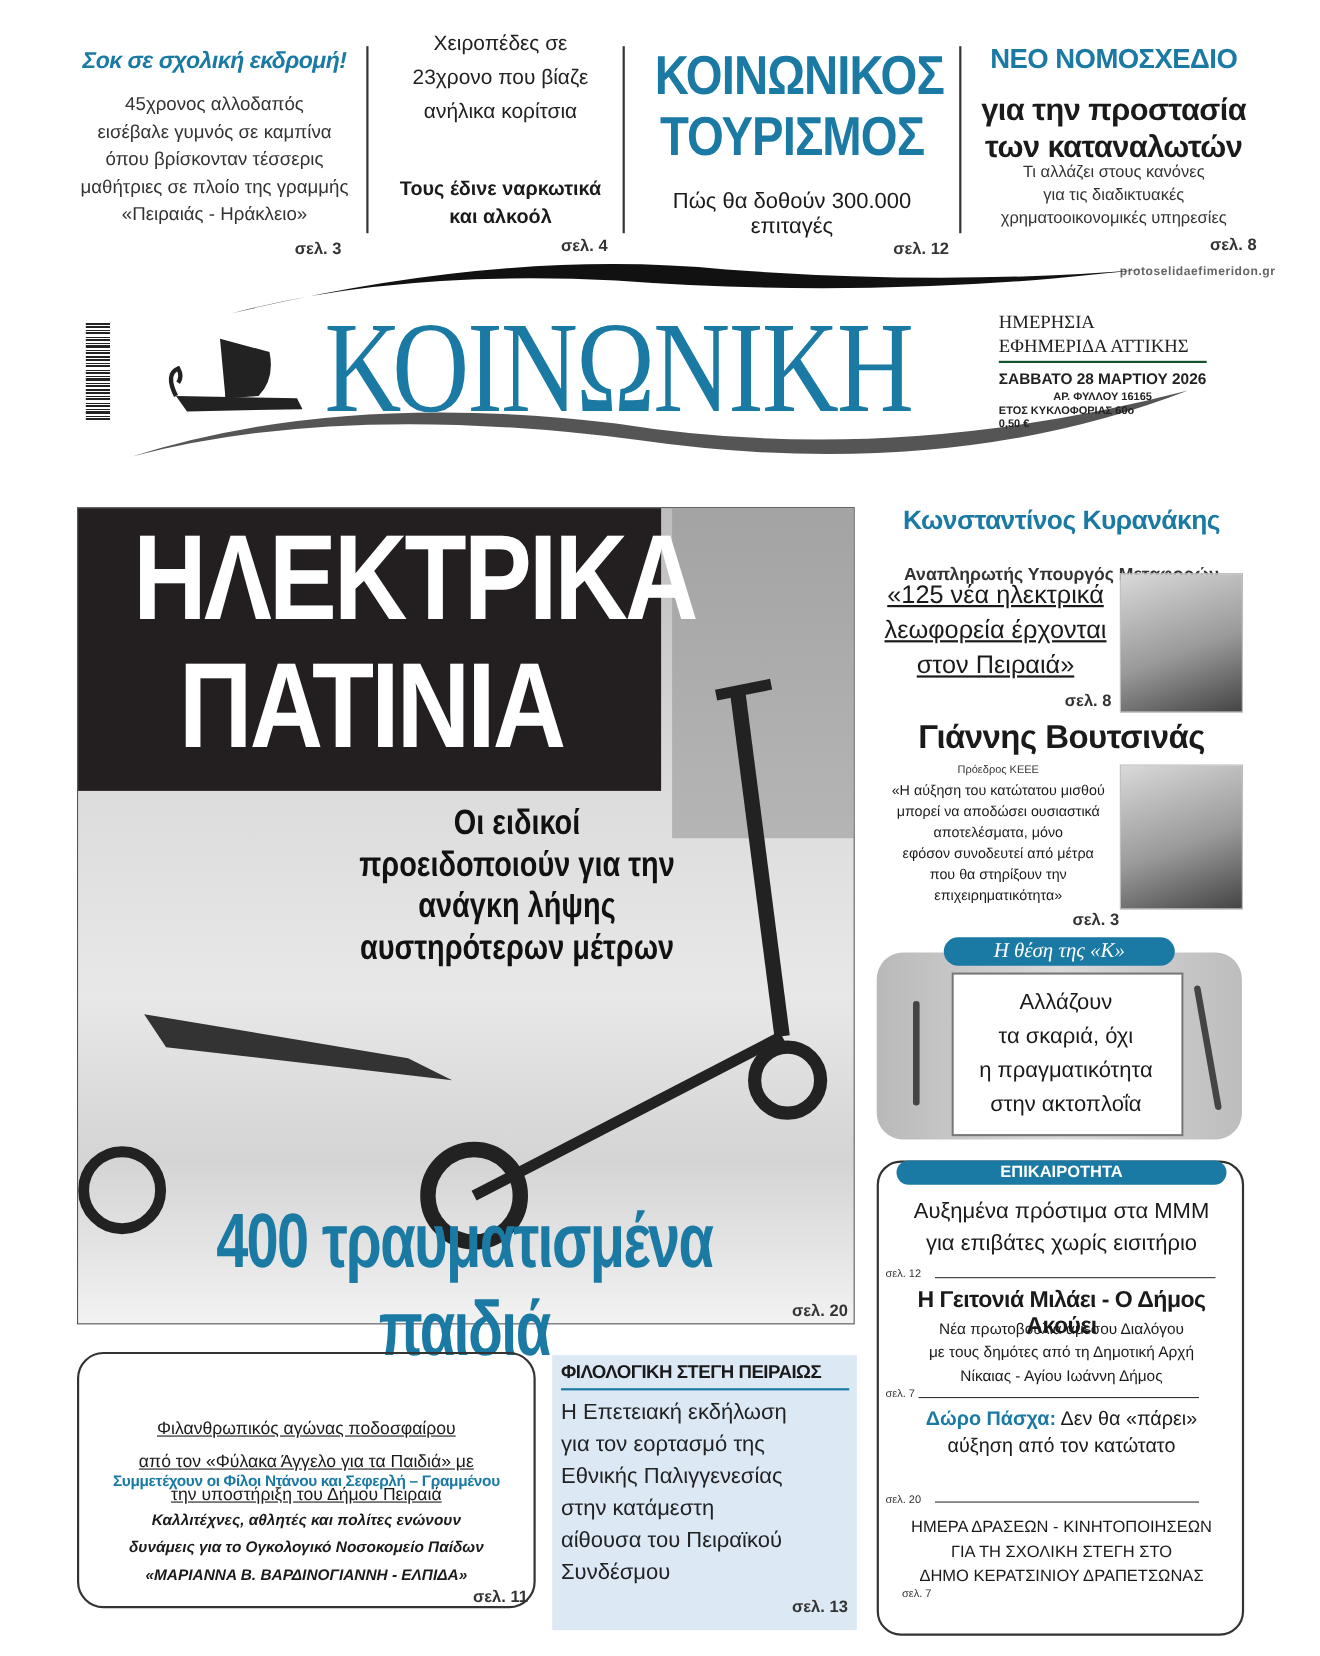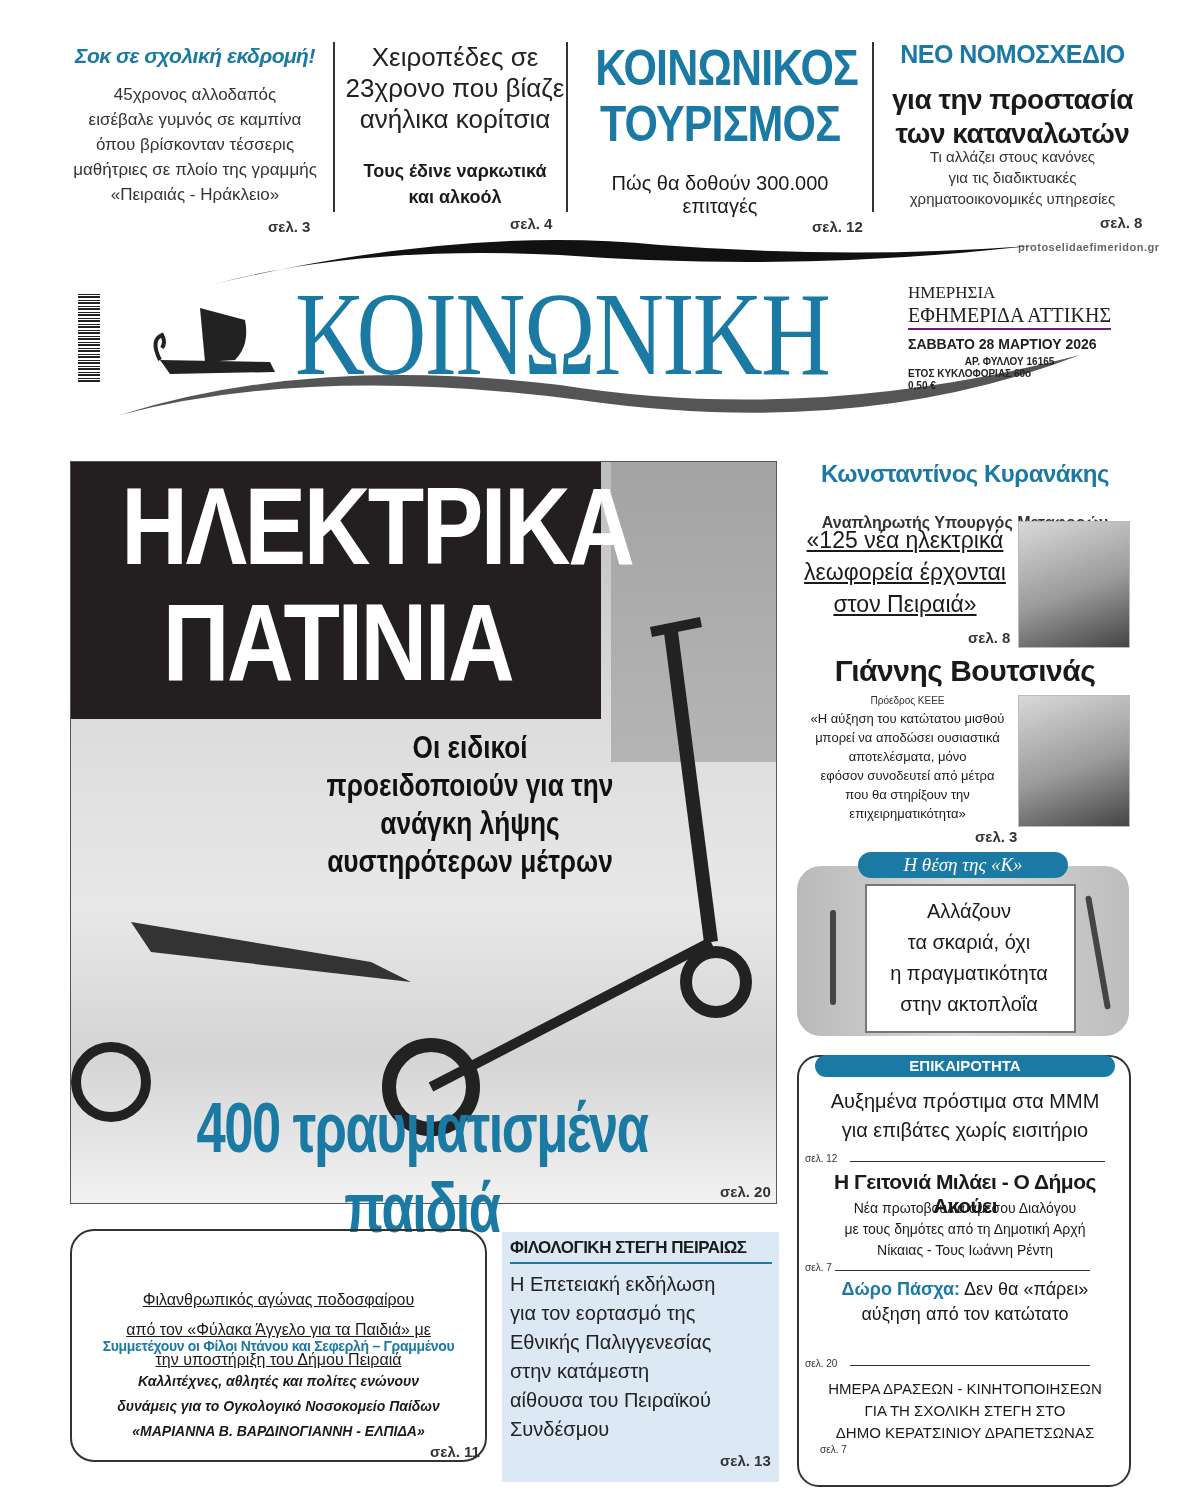--- a/index.html
+++ b/index.html
@@ -5,33 +5,33 @@
   html,body{margin:0;padding:0;background:#fff;}
   body{width:1200px;height:1505px;position:relative;overflow:hidden;font-family:"Liberation Sans",sans-serif;color:#1a1a1a;}
   .abs{position:absolute;}
   .center{text-align:center;}
   .blue{color:#1a7aa3;}
   .page{font-size:15px;font-weight:bold;color:#333;}
   .vline{position:absolute;width:2px;background:#333;}
   
   .t1-title{left:70px;top:44px;width:250px;font-size:21px;font-style:italic;font-weight:bold;letter-spacing:-0.5px;}
   .t1-body{left:70px;top:82px;width:250px;font-size:17px;line-height:25px;color:#333;}
-  .t2-body{left:345px;top:42px;width:220px;font-size:26px;line-height:31px;color:#222;}
+  .t2-body{left:345px;top:24px;width:220px;font-size:19px;line-height:31px;color:#222;}
   .t2-sub{left:345px;top:158px;width:220px;font-size:18px;line-height:26px;font-weight:bold;}
   .t3-title{left:575px;top:40px;width:290px;font-size:50px;line-height:56px;font-weight:bold;letter-spacing:-1px;transform:scaleX(0.86);transform-origin:center;}
   .t3-sub{left:575px;top:172px;width:290px;font-size:20px;}
   .t4-title{left:885px;top:40px;width:255px;font-size:25px;font-weight:bold;letter-spacing:-0.5px;}
   .t4-sub{left:885px;top:72px;width:255px;font-size:28px;line-height:34px;font-weight:bold;letter-spacing:-0.5px;margin-top:11px;}
   .t4-body{left:885px;top:146px;width:255px;font-size:15px;line-height:21px;color:#333;}
   .site{left:1018px;top:241px;font-size:11px;font-weight:bold;color:#666;letter-spacing:0.5px;}
   
   .masthead-title{left:295px;top:275px;font-family:"Liberation Serif",serif;font-size:118px;line-height:120px;color:#1a7aa3;letter-spacing:-2px;transform:scaleX(0.82);transform-origin:left;}
   .mh-info{left:908px;top:282px;font-family:"Liberation Serif",serif;color:#222;}
   .mh-l1{font-size:17px;line-height:22px;}
-  .mh-l2{font-size:20px;line-height:22px;border-bottom:2px solid #701a75;padding-bottom:2px;}
+  .mh-l2{font-size:17px;line-height:22px;border-bottom:2px solid #14532d;padding-bottom:2px;}
   .mh-date{font-size:14px;font-weight:bold;font-family:"Liberation Sans",sans-serif;margin-top:6px;}
   .mh-small{font-size:10px;font-weight:bold;font-family:"Liberation Sans",sans-serif;line-height:12px;}
   .barcode{left:78px;top:292px;width:22px;height:90px;}
   
   .main-box{left:70px;top:461px;width:707px;height:743px;border:1px solid #555;box-sizing:border-box;background:linear-gradient(180deg,#bdbdbd 0%,#dcdcdc 35%,#e8e8e8 60%,#d4d4d4 80%,#f2f2f2 100%);overflow:hidden;}
   .headline-block{left:71px;top:462px;width:530px;height:257px;background:#231f20;}
   .headline{left:80px;top:468px;width:515px;color:#fff;font-weight:bold;font-size:110px;line-height:116px;letter-spacing:-3px;text-align:center;transform:scaleX(0.84);transform-origin:center;}
   .main-sub{left:250px;top:728px;width:440px;font-size:32px;line-height:38px;font-weight:bold;text-align:center;color:#111;transform:scaleX(0.82);transform-origin:center;}
   .main-bottom{left:72px;top:1088px;width:700px;font-size:70px;font-weight:bold;color:#1a7aa3;text-align:center;letter-spacing:-2px;transform:scaleX(0.75);transform-origin:center;}
   .main-page{left:720px;top:1183px;}
@@ -207,21 +207,21 @@
 <div class="abs ep-h1 center">
   <div>Αυξημένα πρόστιμα στα ΜΜΜ</div>
   <div>για επιβάτες χωρίς εισιτήριο</div>
 </div>
 <div class="abs page" style="left:805px;top:1153px;font-weight:normal;font-size:10px;">σελ. 12</div>
 <div class="abs rule" style="left:850px;top:1161px;width:255px;"></div>
 <div class="abs ep-h2 center">Η Γειτονιά Μιλάει - Ο Δήμος Ακούει</div>
 <div class="abs ep-b2 center">
   <div>Νέα πρωτοβουλία άμεσου Διαλόγου</div>
   <div>με τους δημότες από τη Δημοτική Αρχή</div>
-  <div>Νίκαιας - Τους Ιωάννη Ρέντη</div>
+  <div>Νίκαιας - Αγίου Ιωάννη Δήμος</div>
 </div>
 <div class="abs page" style="left:805px;top:1262px;font-weight:normal;font-size:10px;">σελ. 7</div>
 <div class="abs rule" style="left:835px;top:1270px;width:255px;"></div>
 <div class="abs ep-h3 center">
   <div><span class="blue" style="font-weight:bold;">Δώρο Πάσχα:</span> <span>Δεν θα «πάρει»</span></div>
   <div>αύξηση από τον κατώτατο</div>
 </div>
 <div class="abs page" style="left:805px;top:1358px;font-weight:normal;font-size:10px;">σελ. 20</div>
 <div class="abs rule" style="left:850px;top:1365px;width:240px;"></div>
 <div class="abs ep-h4 center">

